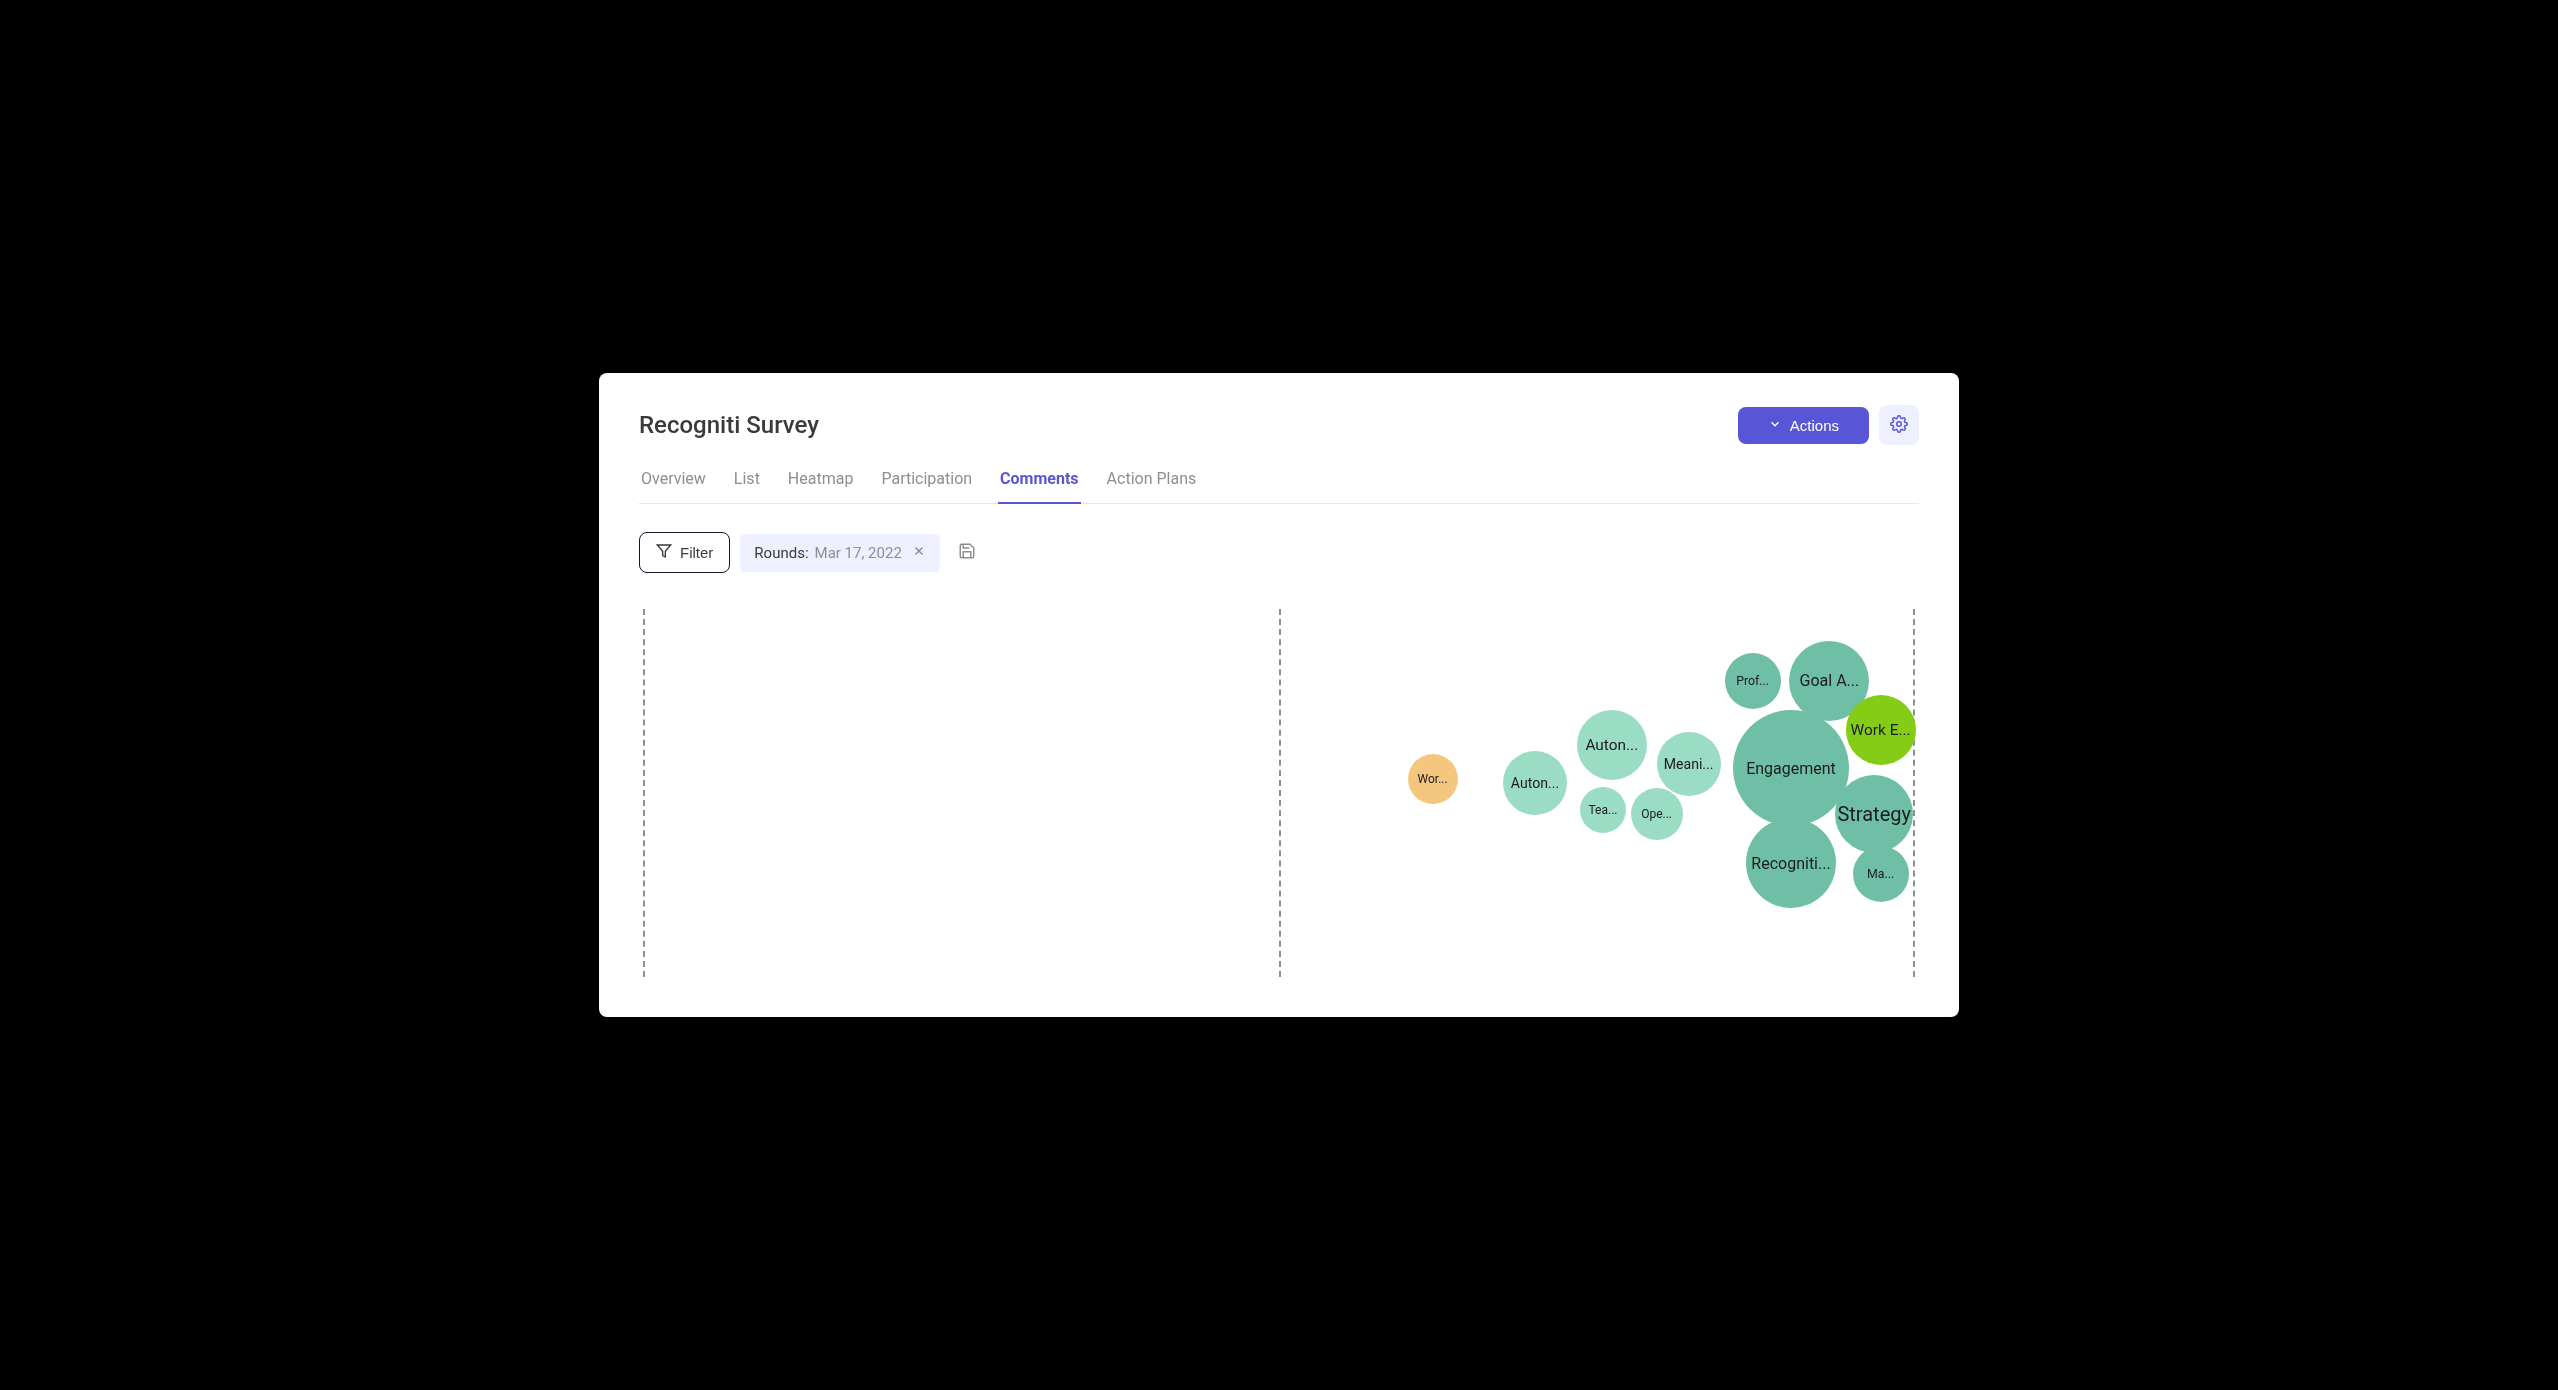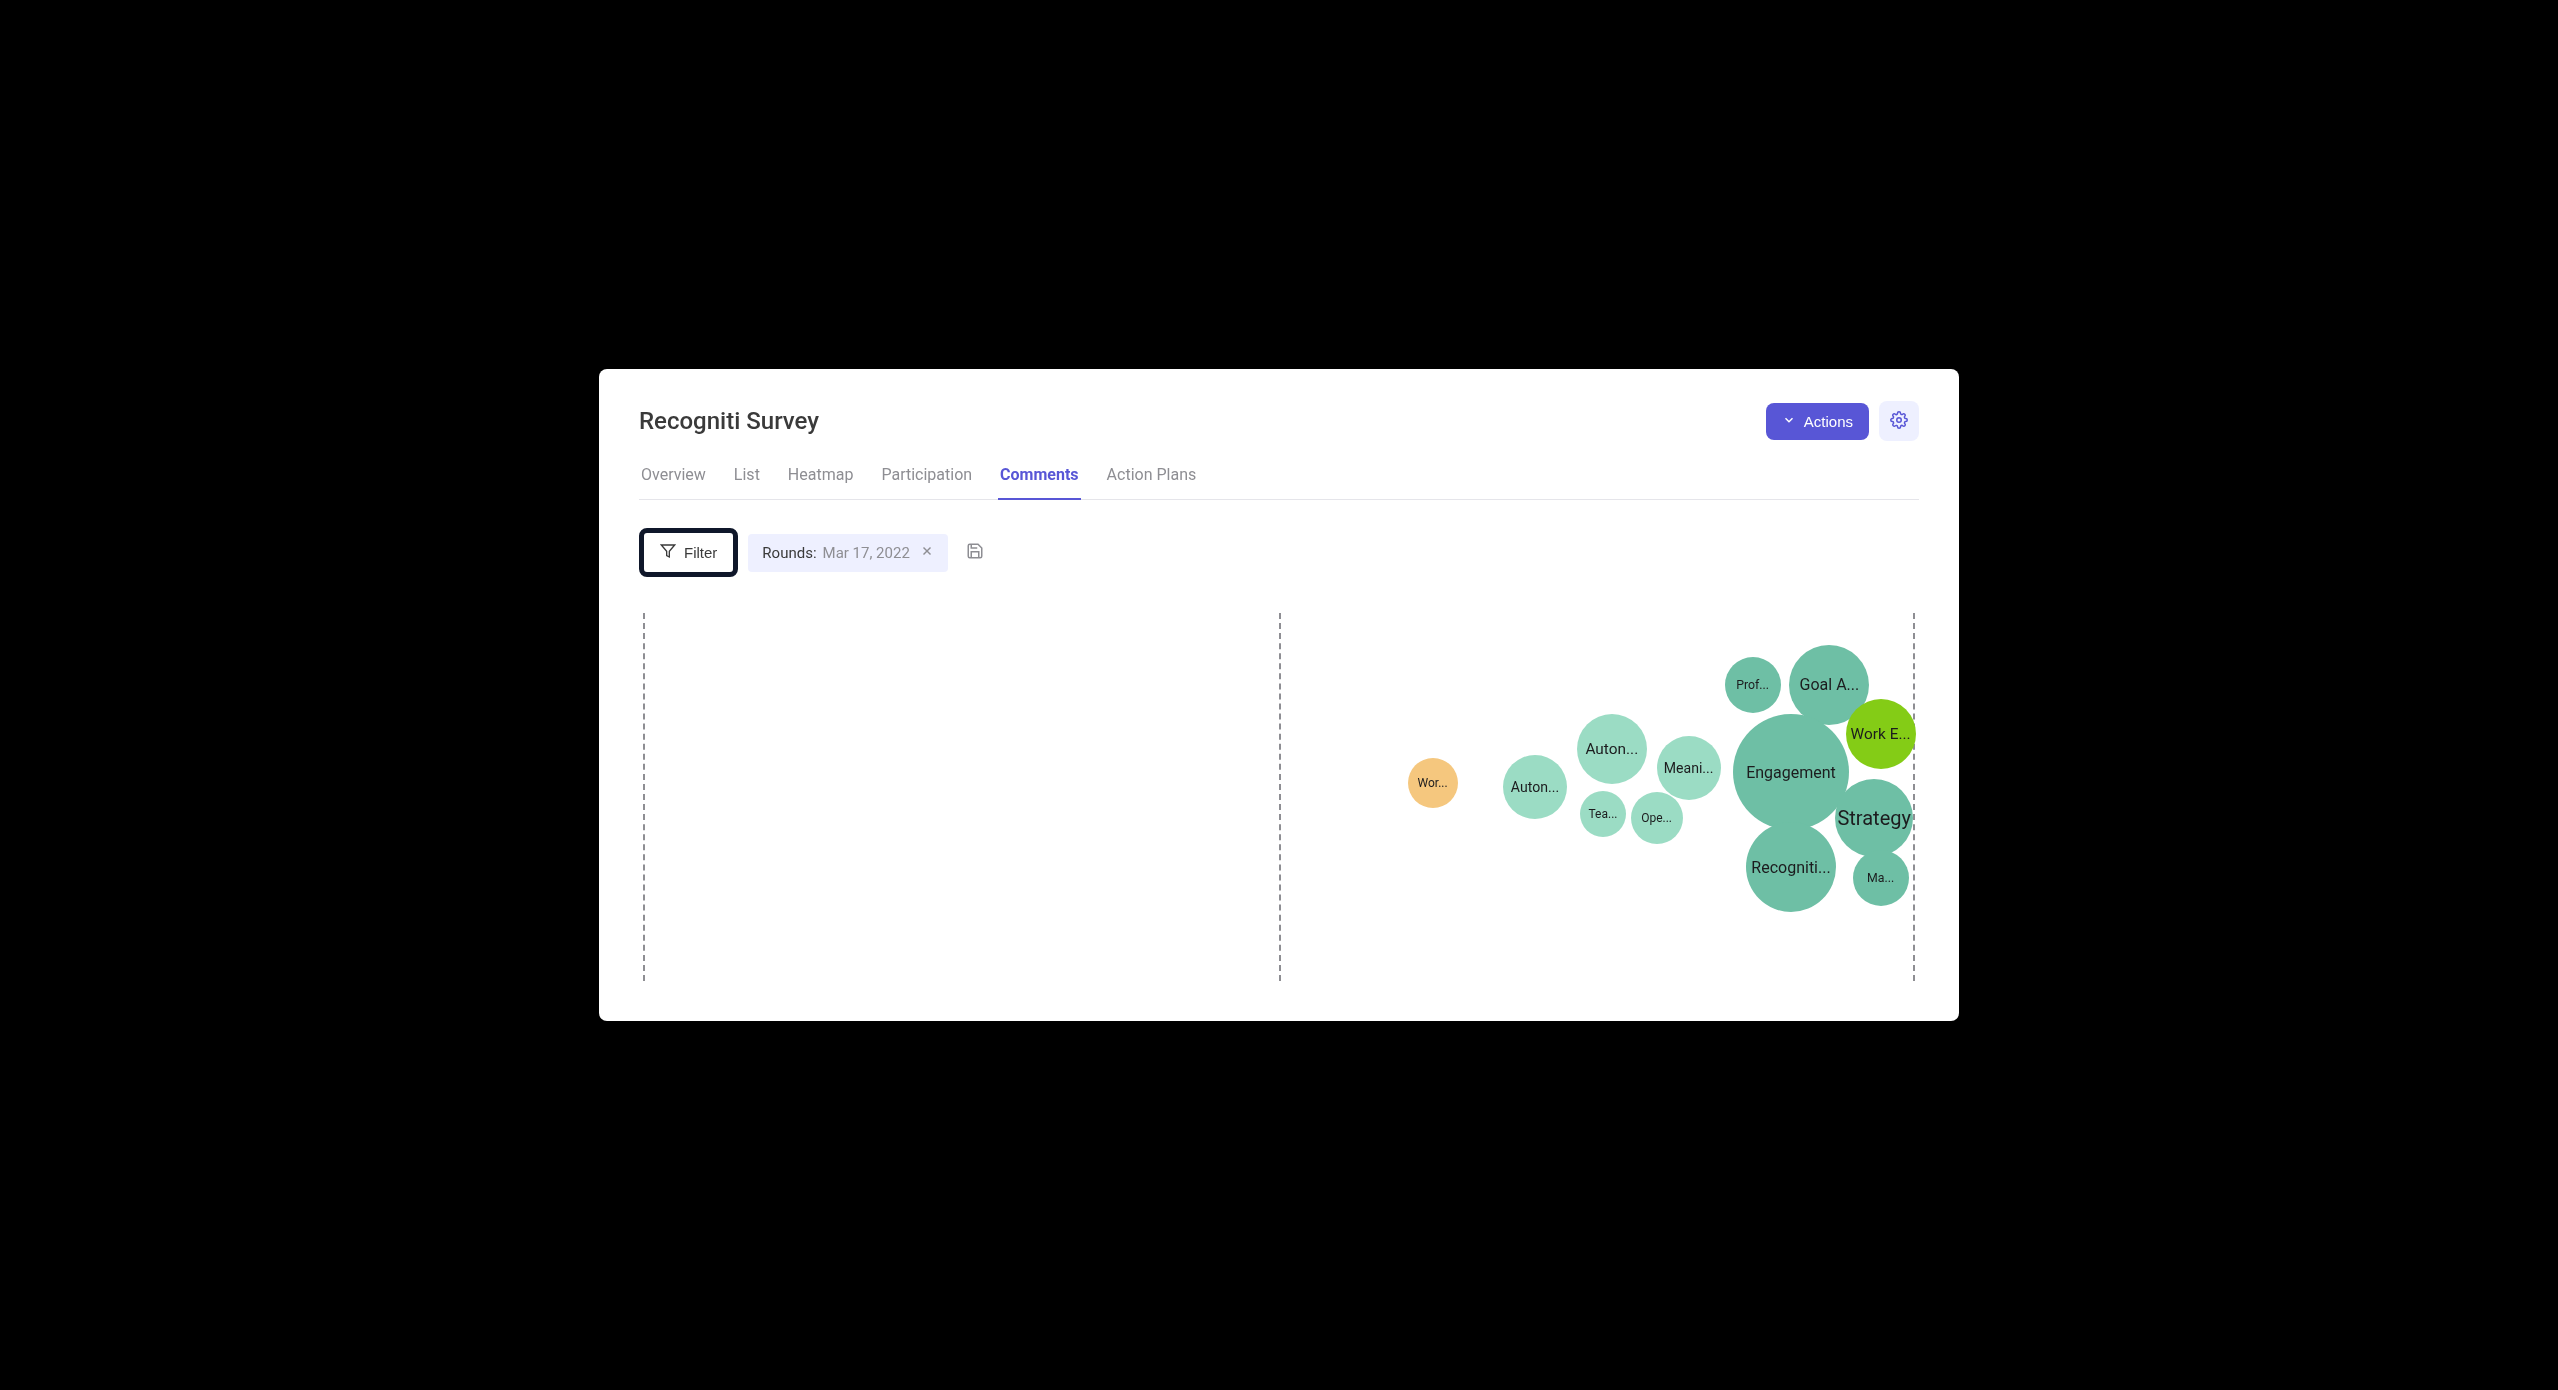--- a/index.html
+++ b/index.html
@@ -37,21 +37,21 @@
     .header-actions {
       display: flex;
       gap: 10px;
       align-items: center;
     }
     .actions-btn {
       background: #5856d6;
       color: #fff;
       border: none;
       border-radius: 8px;
-      padding: 10px 16px;
+      padding: 10px 30px;
       font-size: 15px;
       font-weight: 500;
       display: flex;
       align-items: center;
       gap: 8px;
       cursor: pointer;
     }
     .gear-btn {
       background: #eef0ff;
       border: none;
@@ -85,21 +85,21 @@
     .filter-row {
       display: flex;
       gap: 10px;
       align-items: center;
       margin-bottom: 24px;
     }
     .filter-btn {
       display: flex;
       align-items: center;
       gap: 8px;
-      border: 5px solid #0f172a;
+      border: 1px solid #0f172a;
       background: #fff;
       border-radius: 8px;
       padding: 10px 16px;
       font-size: 15px;
       color: #3a3a3a;
       cursor: pointer;
     }
     .filter-chip {
       display: flex;
       align-items: center;

